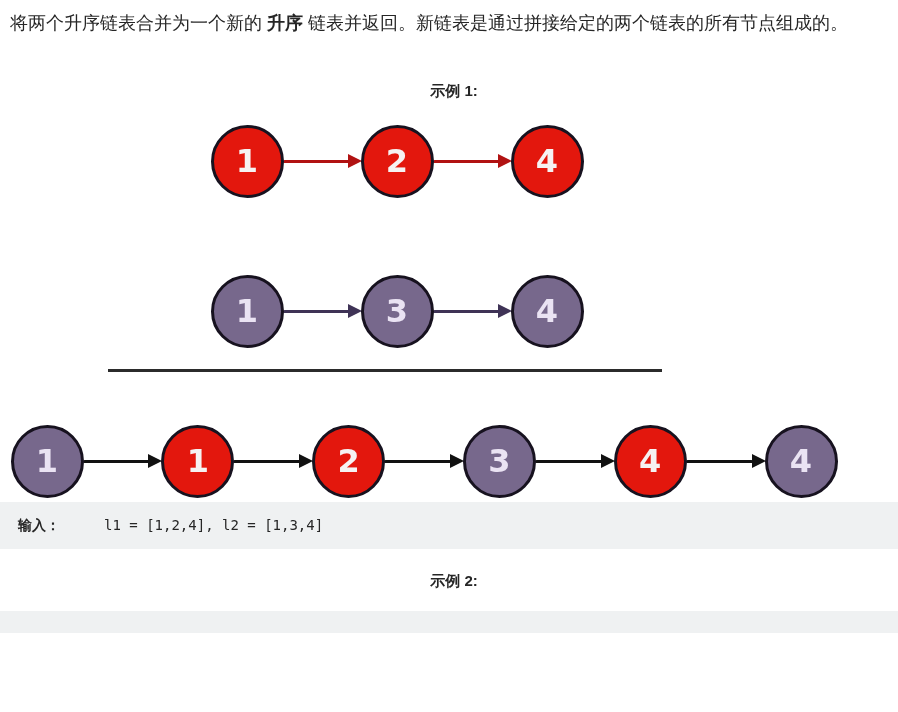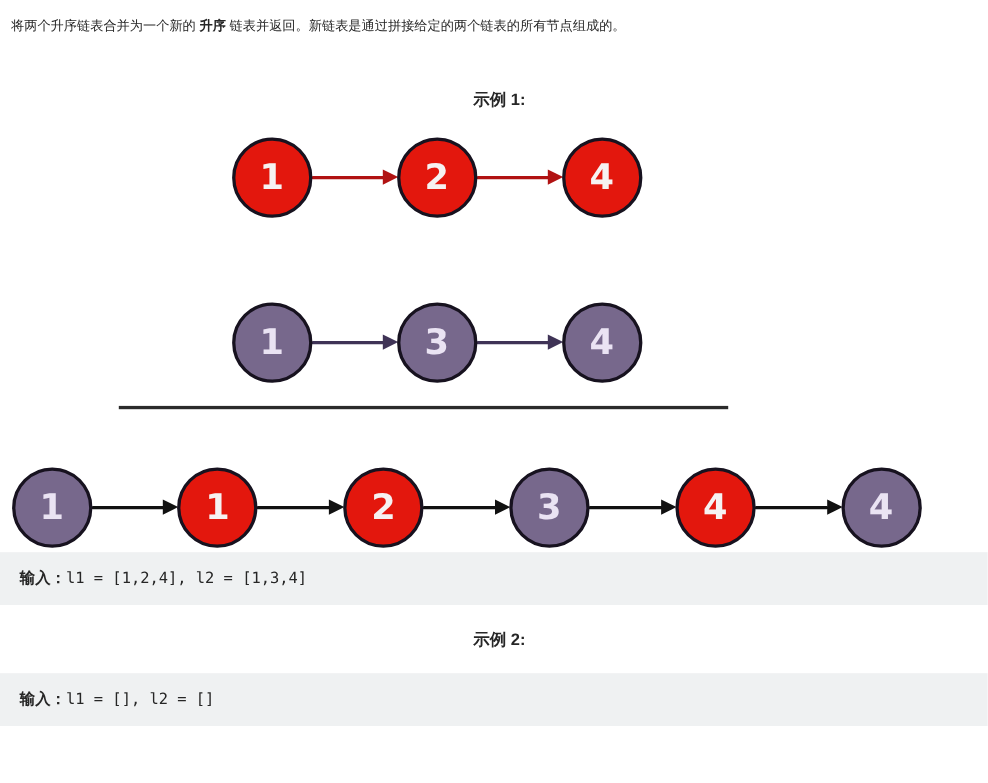--- a/index.html
+++ b/index.html
@@ -6,21 +6,21 @@
     margin: 0;
     padding: 0;
     background: #ffffff;
     width: 898px;
     font-family: "Liberation Sans", "DejaVu Sans", sans-serif;
     color: #262626;
   }
   .statement {
     margin: 0;
     padding: 13px 10px 0 10px;
-    font-size: 12px;
+    font-size: 18px;
     line-height: 20px;
   }
   .statement b { font-weight: bold; }
   .example-heading {
     margin: 48px 0 0 10px;
     font-size: 15px;
     font-weight: bold;
     line-height: 19px;
     text-align: center;
   }
@@ -69,20 +69,21 @@
     line-height: 25px;
   }
   .code-line { white-space: pre; }
   .code-label {
     font-weight: bold;
     font-family: "Liberation Sans", "DejaVu Sans", sans-serif;
     text-align: right;
   }
   .code-text {
     font-family: "DejaVu Sans Mono", "Liberation Mono", monospace;
+    margin-left: 44px;
   }
   .code-block-2 { margin-top: 21px; }
 </style>
 </head>
 <body>
 
 <p class="statement"><span>将两个升序链表合并为一个新的 </span><b>升序</b><span> 链表并返回。新链表是通过拼接给定的两个链表的所有节点组成的。</span></p>
 
 <div class="example-heading">示例 1:</div>
 
@@ -120,14 +121,13 @@
     <div class="node" style="left: 764.5px; top: 312.5px; background: rgb(119, 104, 140); color: rgb(234, 227, 243); border-color: rgb(23, 18, 31);">4</div>
   </div>
 
 <div class="code-block" id="code1" style="background: rgb(239, 241, 242);">
   <div class="code-line"><span class="code-label">输入：</span><span class="code-text">l1 = [1,2,4], l2 = [1,3,4]</span></div>
 </div>
 
 <div class="example-heading second">示例 2:</div>
 
 <div class="code-block code-block-2" id="code2" style="background: rgb(239, 241, 242);">
-  <div class="code-line"><span class="code-label">输入：</span><span class="code-text">l1 = [], l2 = []</span></div>
 </div>
 
 </body></html>

